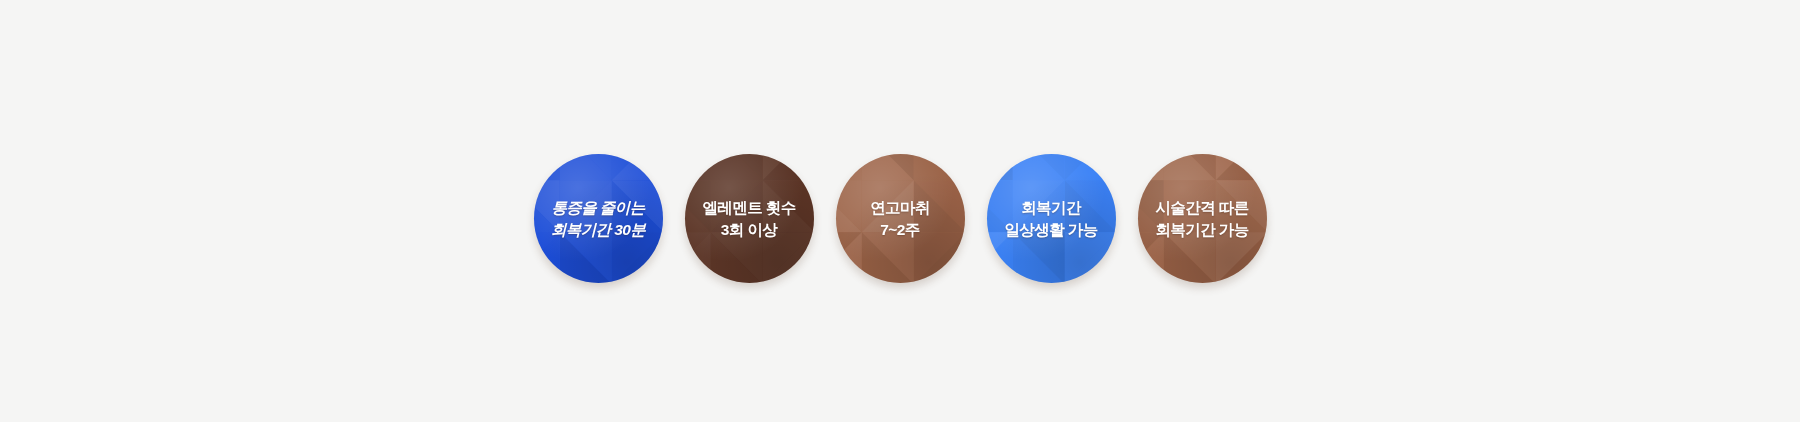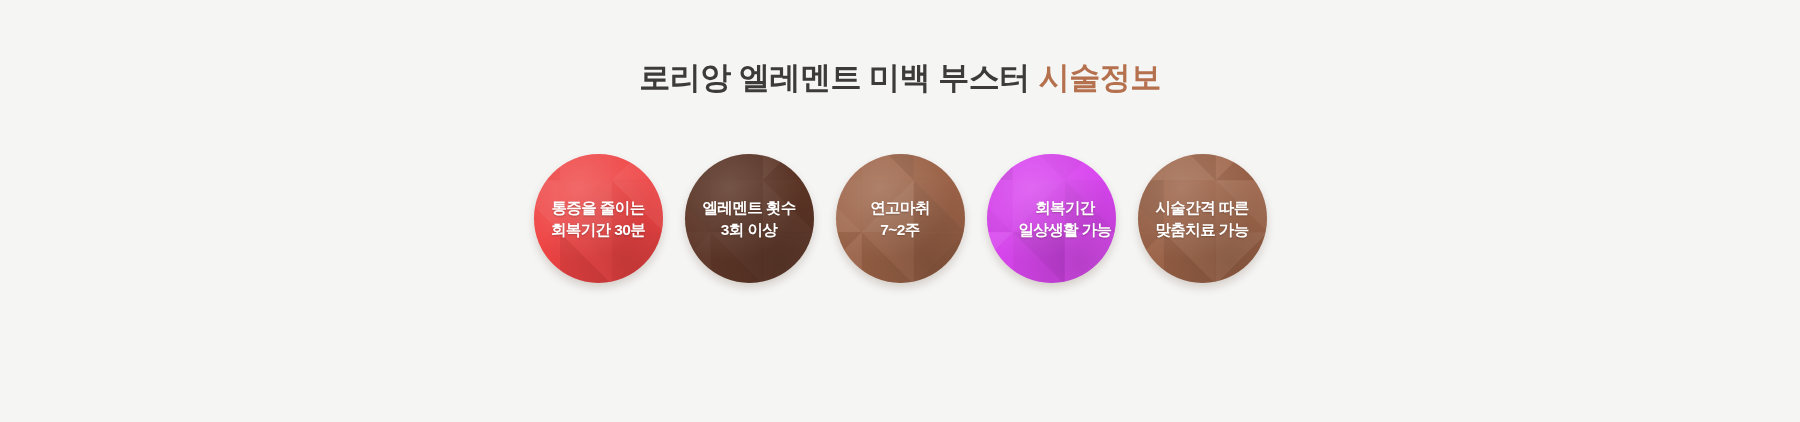--- a/index.html
+++ b/index.html
@@ -119,26 +119,23 @@
 
   
   .tone-light  { background: #9d6448; }
   .tone-dark   { background: #5c3526; }
 </style>
 </head>
 <body style="background: rgb(245, 245, 244);">
 
 <div id="stage" style="background: rgb(245, 245, 244);">
 
-  <div class="title-wrap">
-    <span class="title-main">로리앙 엘레멘트 미백 부스터</span><span class="title-accent">시술정보</span>
-  </div>
 
   <div class="circle-row" id="circle-row">
-      <div class="badge tone-light" style="background: #ef4444;">
+      <div class="badge tone-light" style="background: #1d4ed8; font-style: italic;">
         <div class="facets">
           <span style="left: 0px; top: 0px; width: 52px; height: 52px; background: rgba(255, 255, 255, 0.008); clip-path: polygon(0px 0px, 100% 0px, 0px 100%);"></span>
           <span style="left: 0px; top: 0px; width: 52px; height: 52px; background: rgba(0, 0, 0, 0.008); clip-path: polygon(100% 0px, 100% 100%, 0px 100%);"></span>
           <span style="left: 52px; top: 0px; width: 52px; height: 52px; background: rgba(255, 255, 255, 0.035); clip-path: polygon(100% 0px, 100% 100%, 0px 0px);"></span>
           <span style="left: 52px; top: 0px; width: 52px; height: 52px; background: rgba(255, 255, 255, 0.04); clip-path: polygon(0px 100%, 100% 100%, 0px 0px);"></span>
           <span style="left: 104px; top: 0px; width: 52px; height: 52px; background: rgba(255, 255, 255, 0.024); clip-path: polygon(0px 0px, 100% 0px, 0px 100%);"></span>
           <span style="left: 104px; top: 0px; width: 52px; height: 52px; background: rgba(255, 255, 255, 0.067); clip-path: polygon(100% 0px, 100% 100%, 0px 100%);"></span>
           <span style="left: 0px; top: 52px; width: 52px; height: 52px; background: rgba(255, 255, 255, 0.06); clip-path: polygon(100% 0px, 100% 100%, 0px 0px);"></span>
           <span style="left: 0px; top: 52px; width: 52px; height: 52px; background: rgba(255, 255, 255, 0.01); clip-path: polygon(0px 100%, 100% 100%, 0px 0px);"></span>
           <span style="left: 52px; top: 52px; width: 52px; height: 52px; background: rgba(255, 255, 255, 0.047); clip-path: polygon(0px 0px, 100% 0px, 0px 100%);"></span>
@@ -205,21 +202,21 @@
           <span style="left: 52px; top: 104px; width: 52px; height: 52px; background: rgba(0, 0, 0, 0.047); clip-path: polygon(0px 100%, 100% 100%, 0px 0px);"></span>
           <span style="left: 104px; top: 104px; width: 52px; height: 52px; background: rgba(0, 0, 0, 0.05); clip-path: polygon(0px 0px, 100% 0px, 0px 100%);"></span>
           <span style="left: 104px; top: 104px; width: 52px; height: 52px; background: rgba(0, 0, 0, 0.075); clip-path: polygon(100% 0px, 100% 100%, 0px 100%);"></span>
         </div>
         <div class="sheen"></div>
         <div class="label">
           <span class="l1">연고마취</span>
           <span class="l2">7~2주</span>
         </div>
       </div>
-      <div class="badge tone-dark" style="background: #d946ef; align-items: flex-end;">
+      <div class="badge tone-dark" style="background: #3b82f6;">
         <div class="facets">
           <span style="left: 0px; top: 0px; width: 52px; height: 52px; background: rgba(0, 0, 0, 0.02); clip-path: polygon(0px 0px, 100% 0px, 0px 100%);"></span>
           <span style="left: 0px; top: 0px; width: 52px; height: 52px; background: rgba(0, 0, 0, 0.07); clip-path: polygon(100% 0px, 100% 100%, 0px 100%);"></span>
           <span style="left: 52px; top: 0px; width: 52px; height: 52px; background: rgba(0, 0, 0, 0.024); clip-path: polygon(100% 0px, 100% 100%, 0px 0px);"></span>
           <span style="left: 52px; top: 0px; width: 52px; height: 52px; background: rgba(255, 255, 255, 0.008); clip-path: polygon(0px 100%, 100% 100%, 0px 0px);"></span>
           <span style="left: 104px; top: 0px; width: 52px; height: 52px; background: rgba(0, 0, 0, 0.027); clip-path: polygon(0px 0px, 100% 0px, 0px 100%);"></span>
           <span style="left: 104px; top: 0px; width: 52px; height: 52px; background: rgba(255, 255, 255, 0.004); clip-path: polygon(100% 0px, 100% 100%, 0px 100%);"></span>
           <span style="left: 0px; top: 52px; width: 52px; height: 52px; background: rgba(0, 0, 0, 0.016); clip-path: polygon(100% 0px, 100% 100%, 0px 0px);"></span>
           <span style="left: 0px; top: 52px; width: 52px; height: 52px; background: rgba(0, 0, 0, 0.043); clip-path: polygon(0px 100%, 100% 100%, 0px 0px);"></span>
           <span style="left: 52px; top: 52px; width: 52px; height: 52px; background: rgba(255, 255, 255, 0.024); clip-path: polygon(0px 0px, 100% 0px, 0px 100%);"></span>
@@ -256,18 +253,18 @@
           <span style="left: 0px; top: 104px; width: 52px; height: 52px; background: rgba(0, 0, 0, 0.055); clip-path: polygon(0px 0px, 100% 0px, 0px 100%);"></span>
           <span style="left: 0px; top: 104px; width: 52px; height: 52px; background: rgba(255, 255, 255, 0.03); clip-path: polygon(100% 0px, 100% 100%, 0px 100%);"></span>
           <span style="left: 52px; top: 104px; width: 52px; height: 52px; background: rgba(255, 255, 255, 0.04); clip-path: polygon(100% 0px, 100% 100%, 0px 0px);"></span>
           <span style="left: 52px; top: 104px; width: 52px; height: 52px; background: rgba(0, 0, 0, 0.055); clip-path: polygon(0px 100%, 100% 100%, 0px 0px);"></span>
           <span style="left: 104px; top: 104px; width: 52px; height: 52px; background: rgba(255, 255, 255, 0.075); clip-path: polygon(0px 0px, 100% 0px, 0px 100%);"></span>
           <span style="left: 104px; top: 104px; width: 52px; height: 52px; background: rgba(0, 0, 0, 0.024); clip-path: polygon(100% 0px, 100% 100%, 0px 100%);"></span>
         </div>
         <div class="sheen"></div>
         <div class="label">
           <span class="l1">시술간격 따른</span>
-          <span class="l2">맞춤치료 가능</span>
+          <span class="l2">회복기간 가능</span>
         </div>
       </div>
     </div>
 
 </div>
 
 </body></html>

